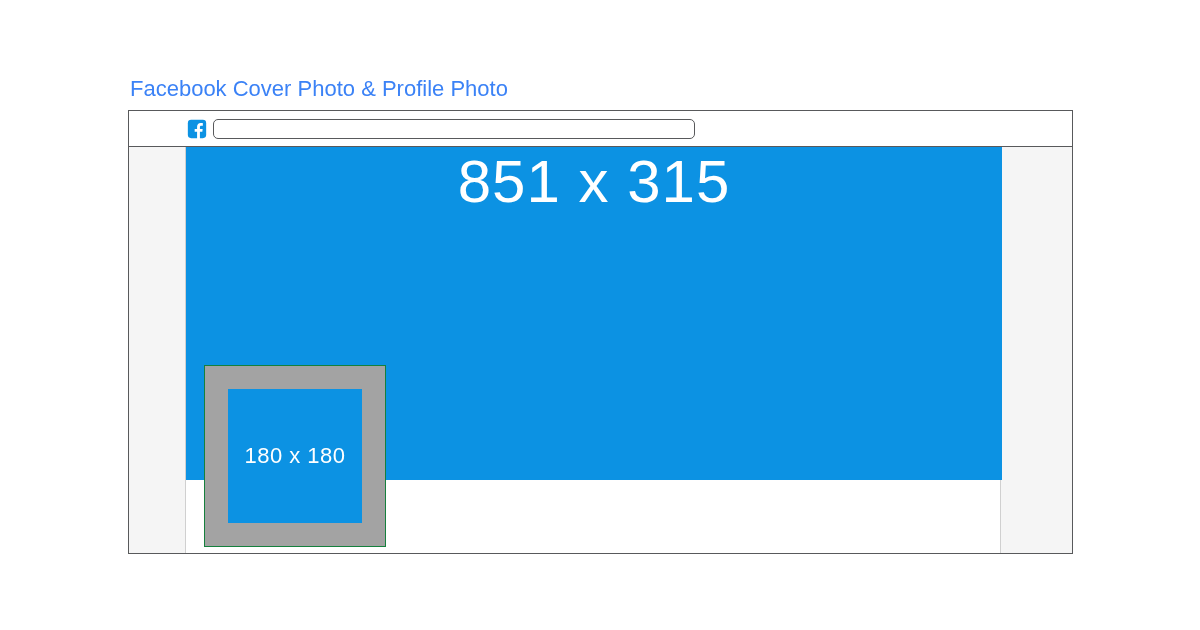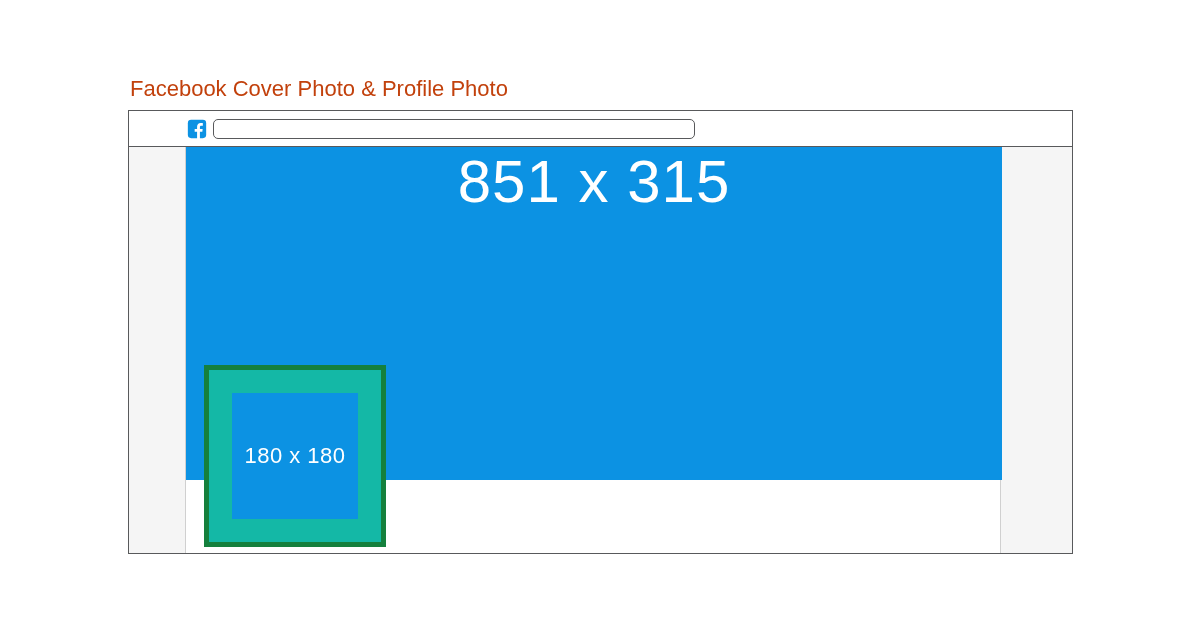--- a/index.html
+++ b/index.html
@@ -13,21 +13,21 @@
       width: 1200px;
       height: 630px;
       position: relative;
     }
     .page-title {
       position: absolute;
       top: 76px;
       left: 130px;
       font-size: 22px;
       font-weight: 400;
-      color: #c2410c;
+      color: #3b82f6;
     }
     .mockup-outer {
       position: absolute;
       top: 110px;
       left: 128px;
       width: 945px;
       height: 444px;
       border: 1px solid #58595b;
       background: #ffffff;
     }
@@ -93,22 +93,22 @@
       font-size: 60px;
       font-weight: 400;
       letter-spacing: 1px;
     }
     .profile-photo-outer {
       position: absolute;
       left: 75px;
       top: 218px;
       width: 182px;
       height: 182px;
-      background: #14b8a6;
-      border: 5px solid #15803d;
+      background: #a3a3a3;
+      border: 1px solid #15803d;
       padding: 23px;
     }
     .profile-photo-inner {
       width: 100%;
       height: 100%;
       background: #0c92e3;
       display: flex;
       align-items: center;
       justify-content: center;
     }

